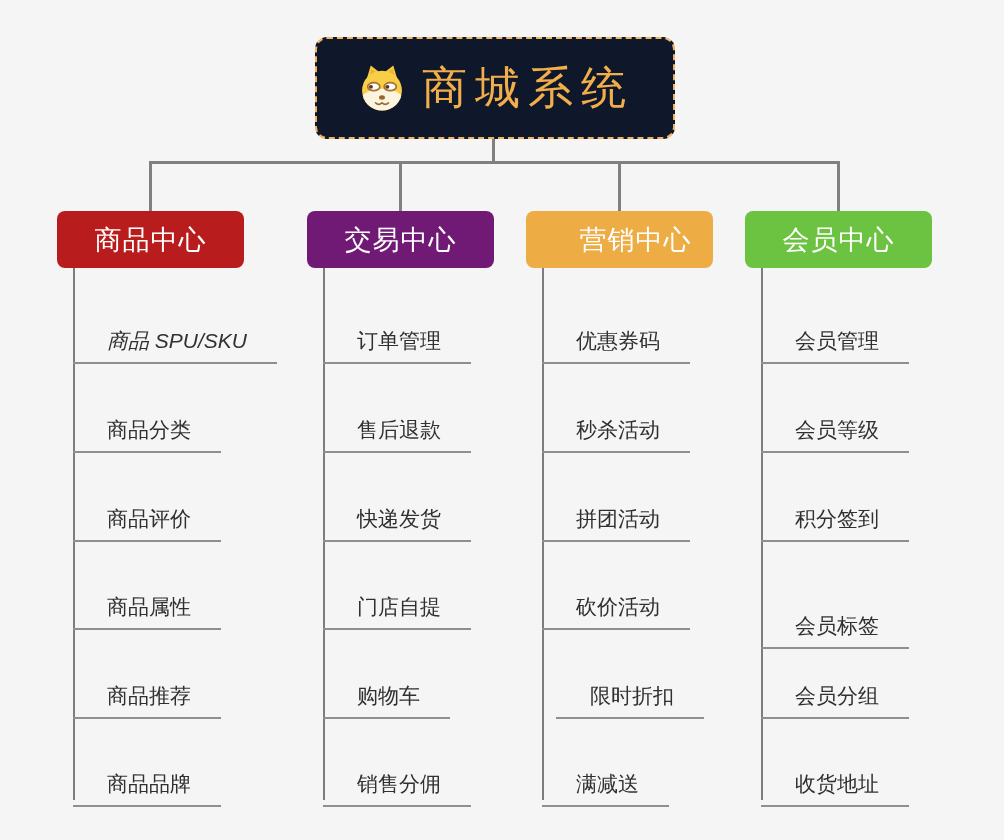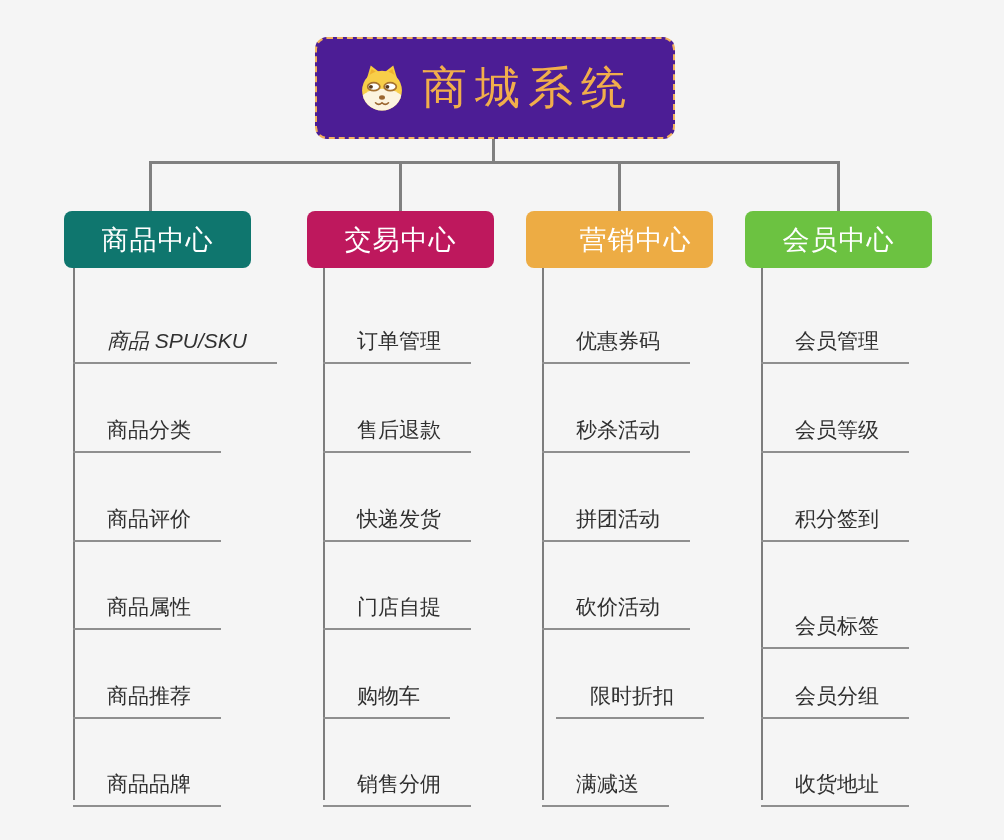--- a/index.html
+++ b/index.html
@@ -11,21 +11,21 @@
     background: var(--bg, #F5F5F5);
     font-family: "Liberation Sans", "DejaVu Sans", sans-serif;
     overflow: hidden;
   }
   
   .root-node {
     position: absolute;
     left: 315px; top: 37px;
     width: 360px; height: 102px;
     box-sizing: border-box;
-    background: #4c1d95;
+    background: #0f172a;
     border: 2px dashed var(--root-border, #F3B25C);
     border-radius: 12px;
     display: flex;
     align-items: center;
     justify-content: center;
     text-align: right;
   }
   .root-title {
     font-size: 45px;
     font-weight: 500;
@@ -105,21 +105,21 @@
 
   <div id="connectors">
       <div class="connector" style="left: 492px; top: 139px; width: 3px; height: 25px;"></div>
       <div class="connector" style="left: 149px; top: 161px; width: 691px; height: 3px;"></div>
       <div class="connector" style="left: 149px; top: 161px; width: 3px; height: 50px;"></div>
       <div class="connector" style="left: 399px; top: 161px; width: 3px; height: 50px;"></div>
       <div class="connector" style="left: 618px; top: 161px; width: 3px; height: 50px;"></div>
       <div class="connector" style="left: 837px; top: 161px; width: 3px; height: 50px;"></div>
     </div>
   <div id="branches">
-      <div class="branch-header" style="left: 64px; background: #0f766e;">
+      <div class="branch-header" style="left: 57px; background: #b91c1c;">
     <span>商品中心</span>
   </div>
       <div class="trunk" style="left: 73px; top: 268px; height: 532px;"></div>
       <div class="leaf" style="left: 73px; top: 313px; font-style: italic;">
         <span>商品 SPU/SKU</span>
       </div>
       <div class="leaf" style="left: 73px; top: 402px; text-align: center;">
         <span>商品分类</span>
       </div>
       <div class="leaf" style="left: 73px; top: 491px;">
@@ -127,21 +127,21 @@
       </div>
       <div class="leaf" style="left: 73px; top: 579px;">
         <span>商品属性</span>
       </div>
       <div class="leaf" style="left: 73px; top: 668px;">
         <span>商品推荐</span>
       </div>
       <div class="leaf" style="left: 73px; top: 756px; justify-content: center;">
         <span>商品品牌</span>
       </div>
-      <div class="branch-header" style="left: 307px; background: #be185d;">
+      <div class="branch-header" style="left: 307px; background: #701a75;">
     <span>交易中心</span>
   </div>
       <div class="trunk" style="left: 323px; top: 268px; height: 532px;"></div>
       <div class="leaf" style="left: 323px; top: 313px;">
         <span>订单管理</span>
       </div>
       <div class="leaf" style="left: 323px; top: 402px;">
         <span>售后退款</span>
       </div>
       <div class="leaf" style="left: 323px; top: 491px;">

